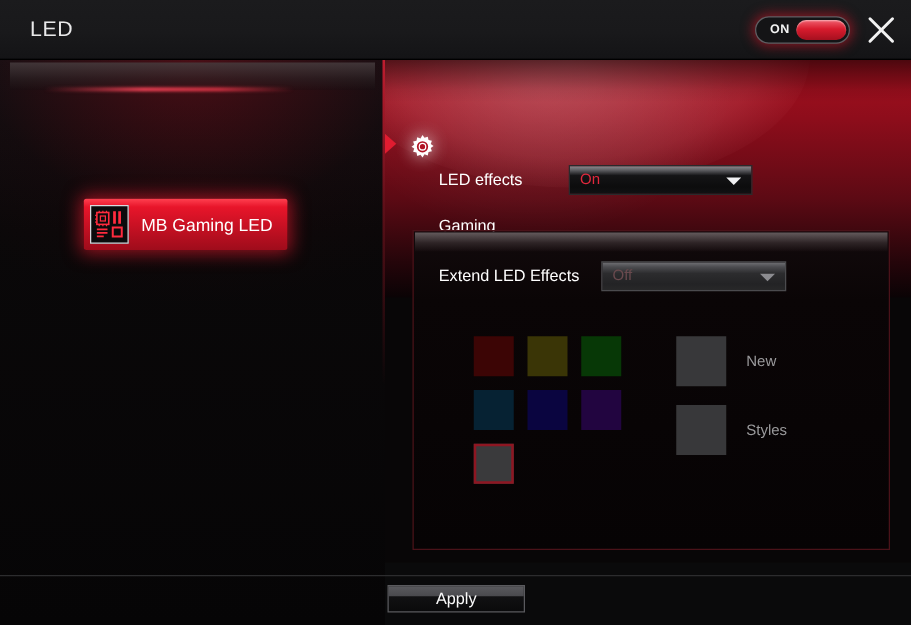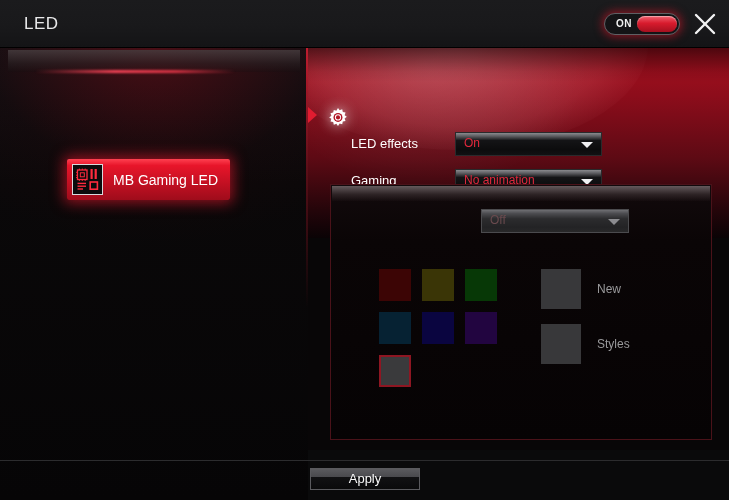--- a/index.html
+++ b/index.html
@@ -375,40 +375,37 @@
       <div class="row">
         <span class="row-label">LED effects</span>
         <div class="dropdown">
           <span class="value">On</span>
           <span class="caret"></span>
         </div>
       </div>
 
       <div class="row">
         <span class="row-label">Gaming</span>
-        <div class="dropdown">
-          <span class="value">No animation</span>
-          <span class="caret"></span>
-        </div>
       </div>
 
       <div class="row">
         <span class="row-label">Extend LED</span>
         <div class="dropdown">
           <span class="value">Off</span>
           <span class="caret"></span>
         </div>
       </div>
 
     </div>
 
     <div class="effects-card">
       <div class="effects-card-bar"></div>
 
       <div class="effects-row">
+        <span class="row-label">Extend LED Effects</span>
         <div class="dropdown disabled">
           <span class="value">Off</span>
           <span class="caret"></span>
         </div>
       </div>
 
       <div class="swatch-grid">
           <div class="swatch" style="left: 0px; top: 0px; background: rgb(60, 5, 5);"></div>
           <div class="swatch" style="left: 43px; top: 0px; background: rgb(58, 53, 6);"></div>
           <div class="swatch" style="left: 86px; top: 0px; background: rgb(7, 56, 6);"></div>

